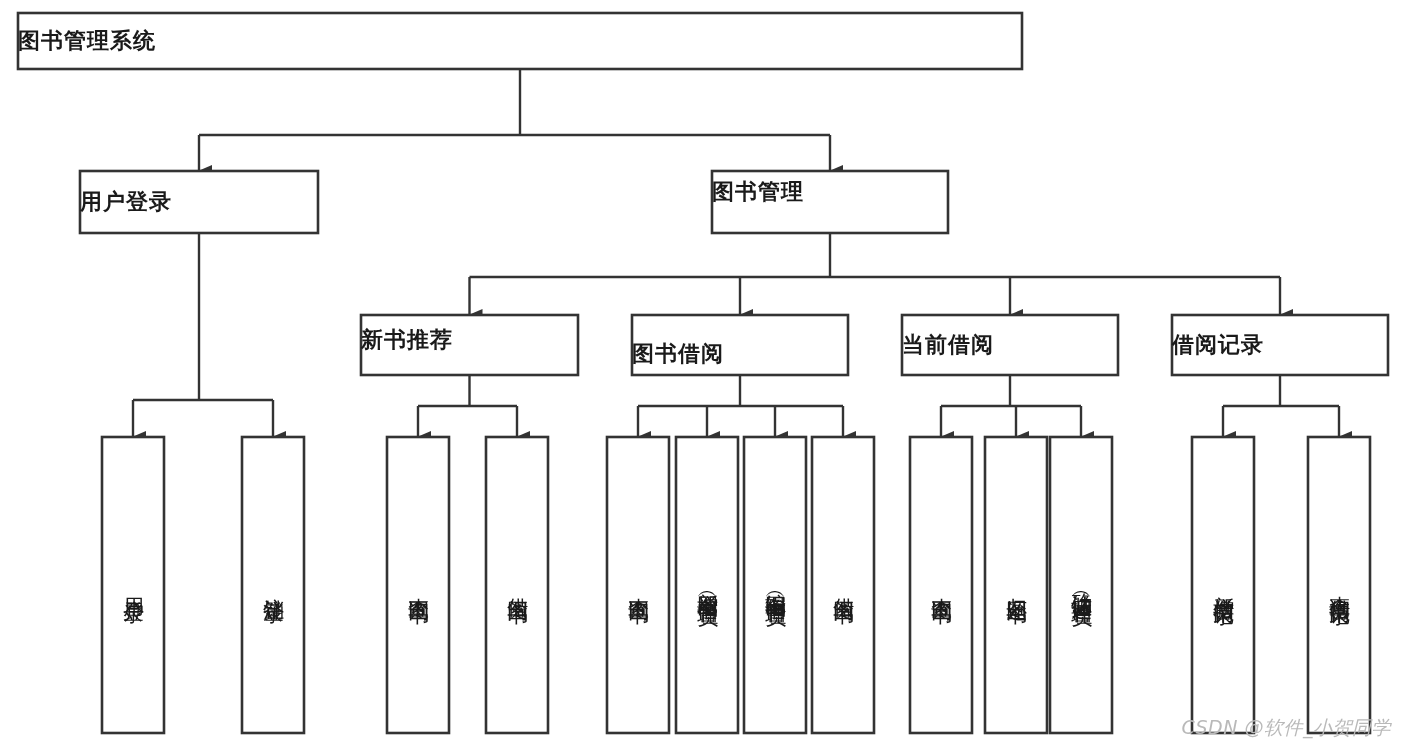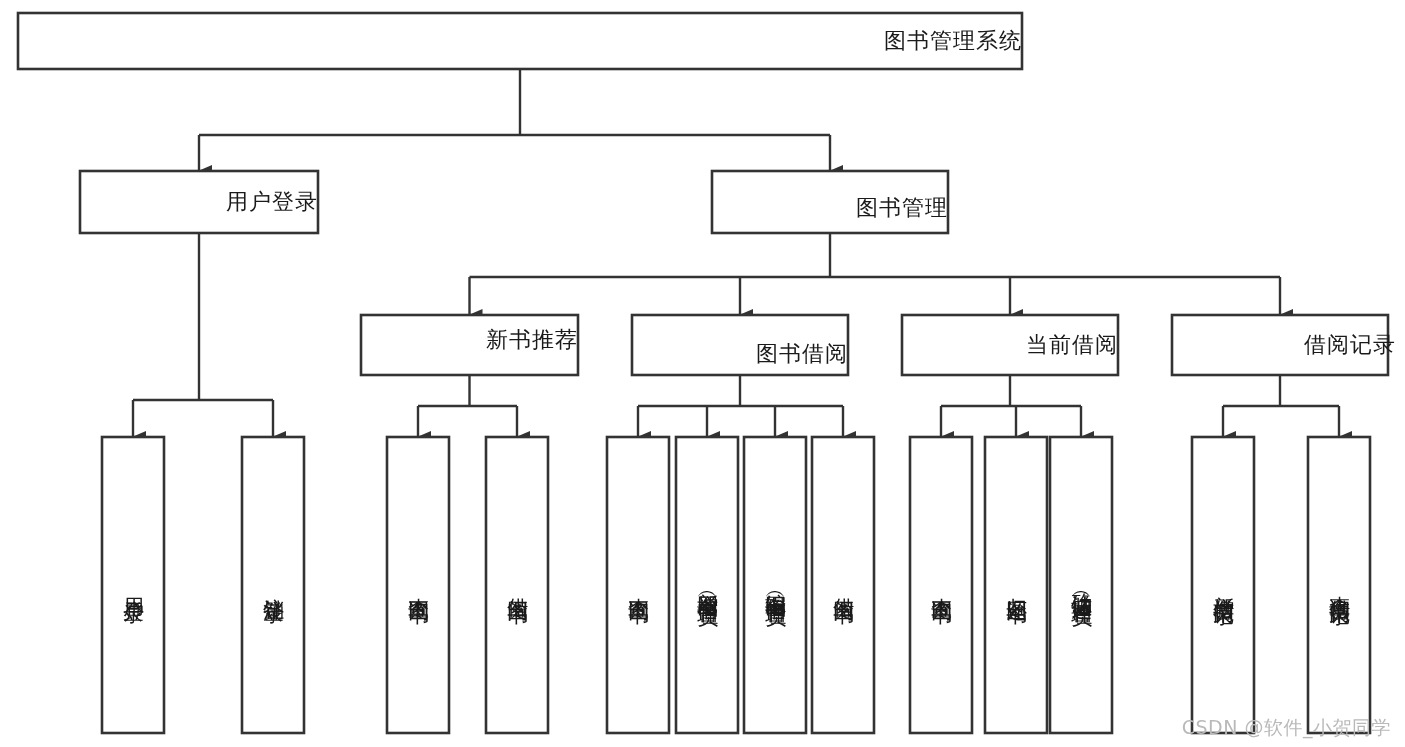--- a/index.html
+++ b/index.html
@@ -58,40 +58,42 @@
     font-size: 21px;
     line-height: 1.12;
     letter-spacing: 2px;
     color: #1a1a1a;
     white-space: nowrap;
   }
   .hlabel-wrap {
     position: absolute;
     display: flex;
     align-items: center;
-    justify-content: flex-end;
+    justify-content: flex-start;
     pointer-events: none;
+    font-weight: bold;
   }
   .hlabel-text {
     font-family: "DejaVu Sans", "Liberation Sans", sans-serif;
     font-size: 22px;
     color: #1a1a1a;
     white-space: nowrap;
     letter-spacing: 1px;
   }
   #watermark {
     position: absolute;
     right: 14px;
     bottom: 6px;
     font-family: "DejaVu Sans", "Liberation Sans", sans-serif;
     font-size: 19px;
     color: #b9b9b9;
     letter-spacing: 0.5px;
     white-space: nowrap;
     pointer-events: none;
+    font-style: italic;
   }
 </style>
 </head>
 <body>
 
 <div id="diagram-root">
 
   <svg id="tree-svg" viewBox="0 0 1405 747">
     <defs>
       <marker id="arrow" viewBox="0 0 12 14" refX="6" refY="13" markerWidth="12" markerHeight="14" orient="auto-start-reverse" markerUnits="userSpaceOnUse">
@@ -157,21 +159,21 @@
       </g>
   </svg>
 
   <div id="label-layer">
       <div class="hlabel-wrap" style="left: 18px; top: 13px; width: 1004px; height: 56px;">
         <span class="hlabel-text">图书管理系统</span>
       </div>
       <div class="hlabel-wrap" style="left: 80px; top: 171px; width: 238px; height: 62px;">
         <span class="hlabel-text">用户登录</span>
       </div>
-      <div class="hlabel-wrap" style="left: 712px; top: 171px; width: 236px; height: 74px;">
+      <div class="hlabel-wrap" style="left: 712px; top: 155px; width: 236px; height: 74px;">
         <span class="hlabel-text">图书管理</span>
       </div>
       <div class="hlabel-wrap" style="left: 361px; top: 315px; width: 217px; height: 49px;">
         <span class="hlabel-text">新书推荐</span>
       </div>
       <div class="hlabel-wrap" style="left: 632px; top: 315px; width: 216px; height: 77px;">
         <span class="hlabel-text">图书借阅</span>
       </div>
       <div class="hlabel-wrap" style="left: 902px; top: 315px; width: 216px; height: 60px;">
         <span class="hlabel-text">当前借阅</span>

